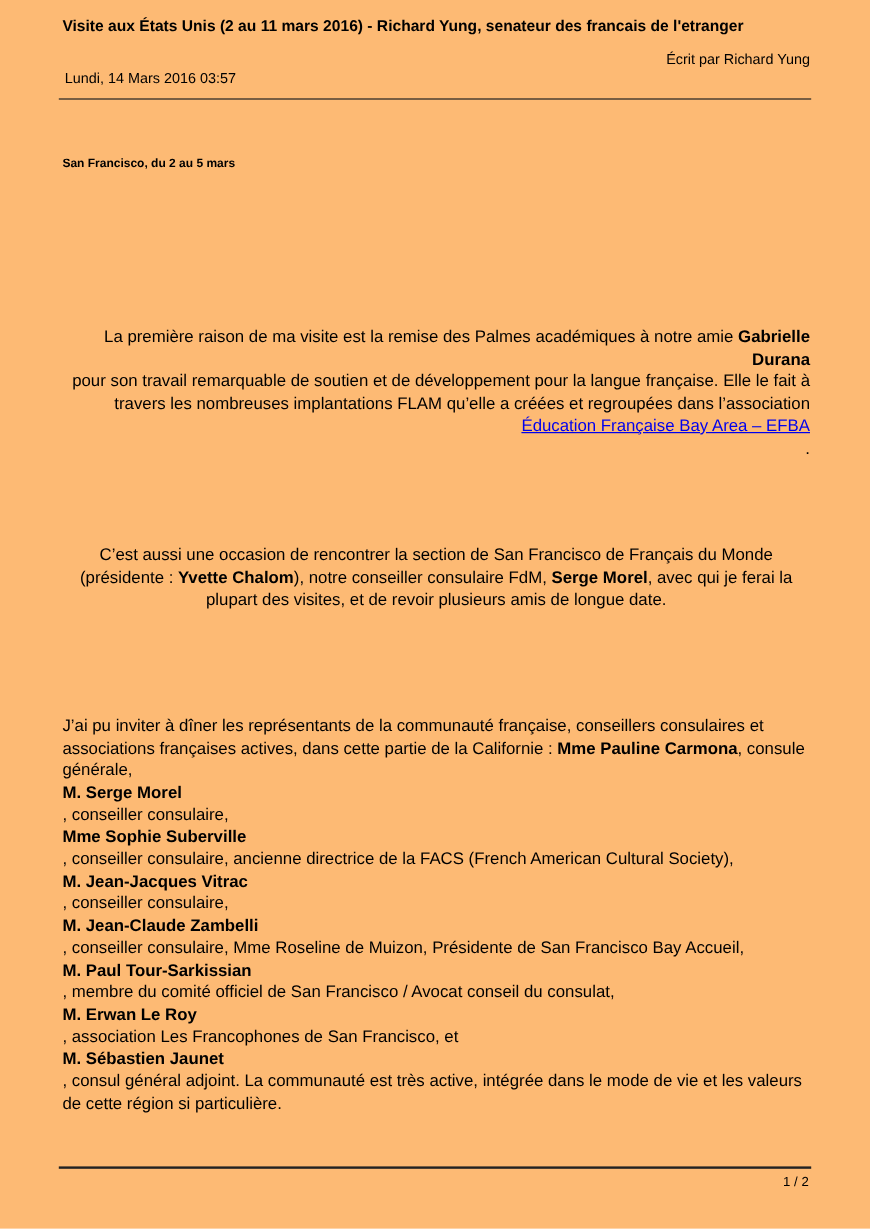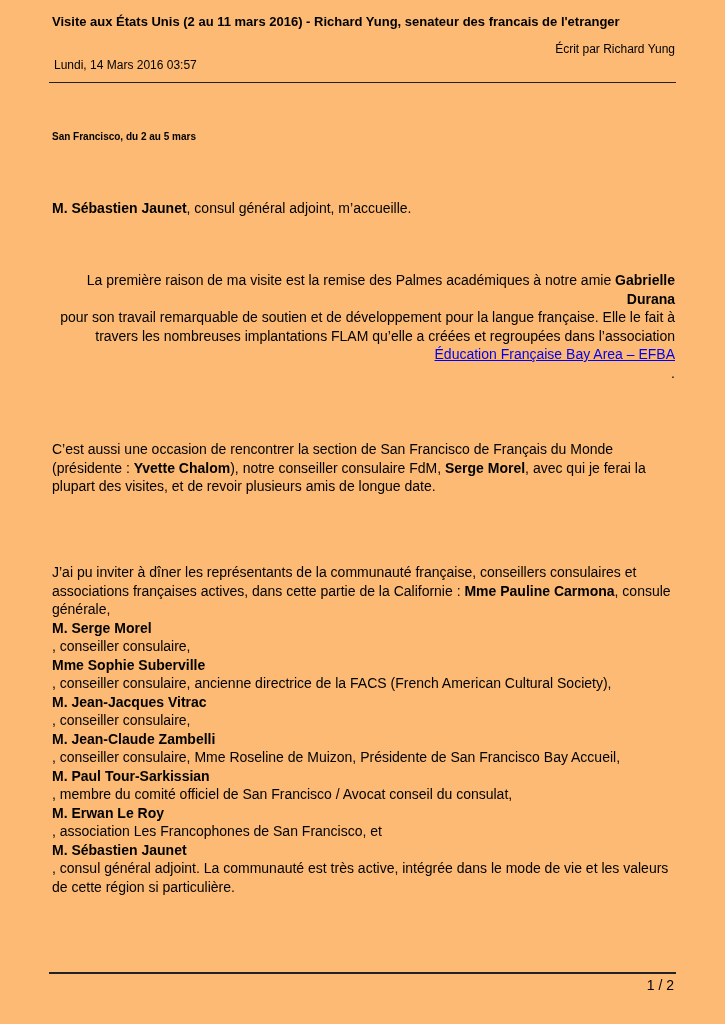--- a/index.html
+++ b/index.html
@@ -42,58 +42,57 @@
   }
   .para {
     position: absolute;
     left: 52px; right: 50px;
     font-size: 14px;
     line-height: 18.5px;
     margin: 0;
   }
   #para-intro { top: 199px; }
   #para-1     { top: 271px; text-align: right; }
-  #para-2     { top: 440px; }
-  #para-3     { top: 563px; }
+  #para-2     { top: 453px; text-align: center; }
+  #para-3     { top: 595px; }
   .para b { font-weight: bold; }
   .para a {
     color: var(--link-color, #0000ee);
     text-decoration: underline;
     cursor: pointer;
   }
   .rule-bottom {
     position: absolute;
     left: 49px; right: 49px; top: 972px;
     height: 0;
     border-top: 2px solid #222222;
   }
   .page-num {
     position: absolute;
     right: 51px; top: 978px;
-    font-size: 14px;
+    font-size: 11px;
     line-height: 14px;
     color: #000000;
   }
 </style>
 </head>
 <body>
 
 <div class="page">
 
   <div class="doc-title">Visite aux États Unis (2 au 11 mars 2016) - Richard Yung, senateur des francais de l'etranger</div>
 
   <div class="byline author">Écrit par Richard Yung</div>
 
   <div class="byline date">Lundi, 14 Mars 2016 03:57</div>
 
   <div class="rule-top"></div>
 
   <div class="section-heading">San Francisco, du 2 au 5 mars</div>
 
-  <p class="para" id="para-intro"><b>M. Sébastien Jaunet</b><span>, consul général adjoint, m’accueille.</span></p>
 
   <p class="para" id="para-1"><span>La première raison de ma visite est la remise des Palmes académiques à notre amie </span><b>Gabrielle Durana</b><br><span>pour son travail remarquable de soutien et de développement pour la langue française. Elle le fait à travers les nombreuses implantations FLAM qu’elle a créées et regroupées dans l’association</span><br><span>&nbsp;</span><a href="#">Éducation Française Bay Area – EFBA</a><br><span>.</span></p>
 
   <p class="para" id="para-2"><span>C’est aussi une occasion de rencontrer la section de San Francisco de Français du Monde (présidente : </span><b>Yvette Chalom</b><span>), notre conseiller consulaire FdM, </span><b>Serge Morel</b><span>, avec qui je ferai la plupart des visites, et de revoir plusieurs amis de longue date.</span></p>
 
   <p class="para" id="para-3"><span>J’ai pu inviter à dîner les représentants de la communauté française, conseillers consulaires et associations françaises actives, dans cette partie de la Californie : </span><b>Mme Pauline Carmona</b><span>, consule générale,</span><br><b>M. Serge Morel</b><br><span>, conseiller consulaire,</span><br><b>Mme Sophie Suberville</b><br><span>, conseiller consulaire, ancienne directrice de la FACS (French American Cultural Society),</span><br><b>M. Jean-Jacques Vitrac</b><br><span>, conseiller consulaire,</span><br><b>M. Jean-Claude Zambelli</b><br><span>, conseiller consulaire, Mme Roseline de Muizon, Présidente de San Francisco Bay Accueil,</span><br><b>M. Paul Tour-Sarkissian</b><br><span>, membre du comité officiel de San Francisco / Avocat conseil du consulat,</span><br><b>M. Erwan Le Roy</b><br><span>, association Les Francophones de San Francisco, et</span><br><b>M. Sébastien Jaunet</b><br><span>, consul général adjoint. La communauté est très active, intégrée dans le mode de vie et les valeurs de cette région si particulière.</span></p>
 
   <div class="rule-bottom"></div>
 
   <div class="page-num">1 / 2</div>

